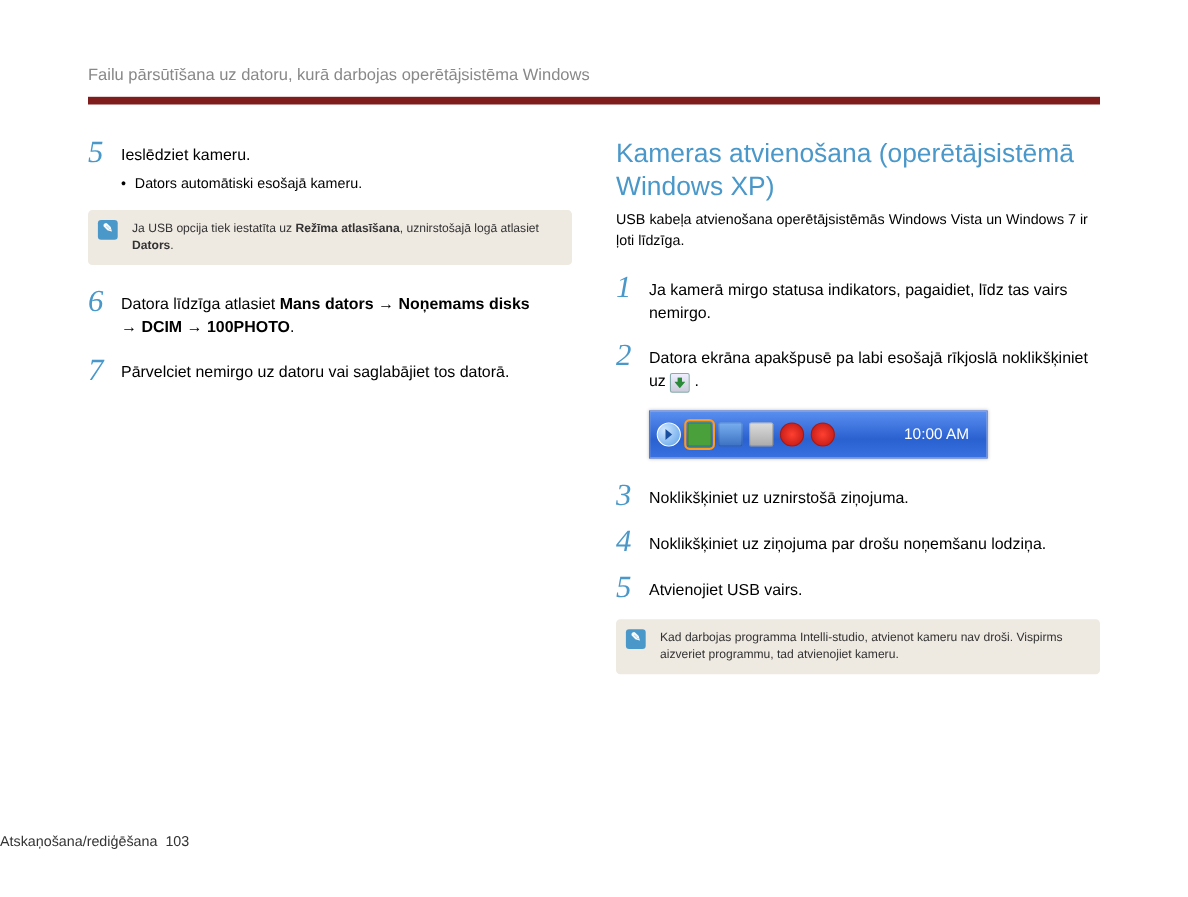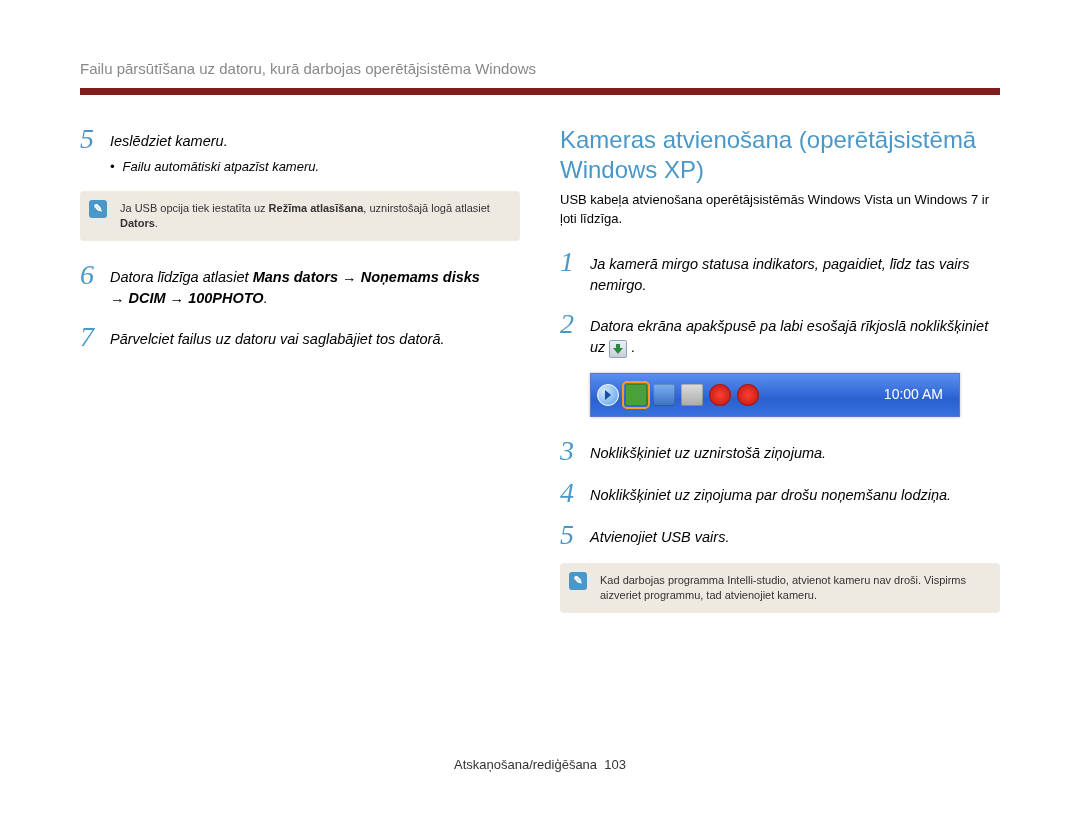--- a/index.html
+++ b/index.html
@@ -41,21 +41,20 @@
     font-size: 28px;
     font-style: italic;
     font-family: Georgia, serif;
     line-height: 1;
     min-width: 18px;
     font-weight: 400;
   }
   .step-body {
     flex: 1;
     padding-top: 6px;
-    font-style: italic;
   }
   .bullet {
     display: flex;
     gap: 8px;
     margin-top: 6px;
     font-size: 13px;
     color: #000;
   }
   .bullet::before { content: "•"; }
   .notebox {
@@ -108,21 +107,21 @@
   .inline-icon::after{
     content:"";
     position:absolute;
     left:3px; top:3px; width:10px; height:10px;
     background: #2a8a3a;
     clip-path: polygon(50% 0, 100% 60%, 70% 60%, 70% 100%, 30% 100%, 30% 60%, 0 60%);
     transform: rotate(180deg);
   }
   .taskbar {
     margin: 12px 0 20px 30px;
-    width: 370px;
+    width: 308px;
     height: 44px;
     border: 1px solid #5577cc;
     background: linear-gradient(#5a8ff0, #2a61d0 60%, #3a71e0);
     display: flex;
     align-items: center;
     padding: 0 10px 0 0;
     gap: 6px;
     box-shadow: 0 0 3px rgba(0,0,0,.25);
   }
   .tb-chevron {
@@ -153,62 +152,62 @@
     margin-left: auto;
     color: #fff;
     font-size: 14px;
     font-family: "Segoe UI", Tahoma, sans-serif;
     padding-right: 6px;
   }
   .footer {
     position: absolute;
     bottom: 40px;
     left: 0; right: 0;
-    text-align: center;
+    text-align: left;
     font-size: 13px;
     color: #333;
   }
   .bold { font-weight: bold; margin-top: 24px; }
 </style>
 </head>
 <body>
 
 <div class="page">
   <div class="header">Failu pārsūtīšana uz datoru, kurā darbojas operētājsistēma Windows</div>
 
   <div class="columns">
 
     <div class="col">
       <div class="step">
         <div class="step-num">5</div>
         <div class="step-body">
           <span>Ieslēdziet kameru.</span>
           <div class="bullet">
-            <span>Failu automātiski atpazīst kameru.</span>
+            <span>Dators automātiski esošajā kameru.</span>
           </div>
         </div>
       </div>
 
       <div class="notebox">
         <div class="info-icon">✎</div>
         <span>Ja USB opcija tiek iestatīta uz </span><span class="bold">Režīma atlasīšana</span><span>, uznirstošajā logā atlasiet </span><span class="bold">Dators</span><span>.</span>
       </div>
 
       <div class="step">
         <div class="step-num">6</div>
         <div class="step-body">
           <span>Datora līdzīga atlasiet </span><span class="bold">Mans dators</span><span> → </span><span class="bold">Noņemams disks</span><br>
           <span class="bold"> → </span><span class="bold">DCIM</span><span class="bold"> → </span><span class="bold">100PHOTO</span><span>.</span>
         </div>
       </div>
 
       <div class="step">
         <div class="step-num">7</div>
         <div class="step-body">
-          <span>Pārvelciet failus uz datoru vai saglabājiet tos datorā.</span>
+          <span>Pārvelciet nemirgo uz datoru vai saglabājiet tos datorā.</span>
         </div>
       </div>
     </div>
 
     <div class="col">
       <div class="section-title">Kameras atvienošana (operētājsistēmā Windows XP)</div>
       <div class="section-sub">USB kabeļa atvienošana operētājsistēmās Windows Vista un Windows 7 ir ļoti līdzīga.</div>
 
       <div class="step">
         <div class="step-num">1</div>

